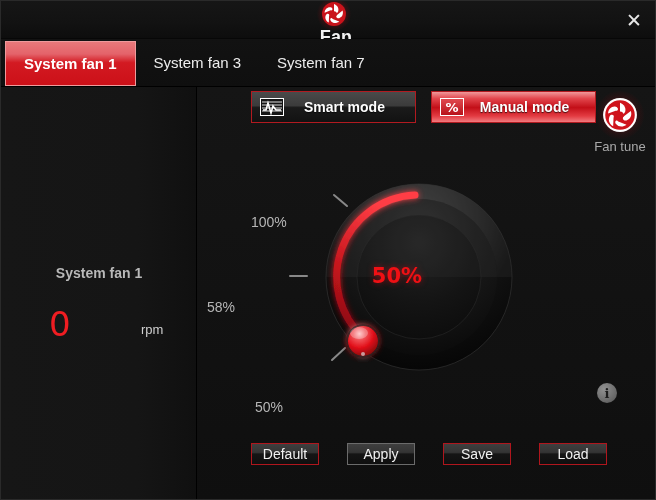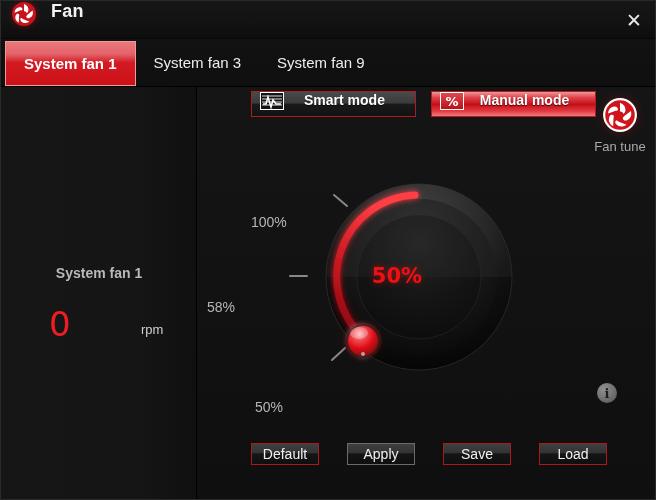--- a/index.html
+++ b/index.html
@@ -16,21 +16,21 @@
     border: 1px solid #2a2a2a;
     overflow: hidden;
   }
 
   
   #titlebar {
     position: absolute; left: 0; top: 0;
     width: 656px; height: 38px;
     background: linear-gradient(180deg,#161616 0%, #121212 60%, #0d0d0d 100%);
     border-bottom: 1px solid #070707;
-    display: flex; 
+    display: flex; align-items: center; flex-direction: column;
   }
   #app-logo {
     width: 26px; height: 26px; margin-left: 10px;
     position: relative; flex: 0 0 auto;
   }
   #app-logo .glow {
     position: absolute; inset: -4px;
     border-radius: 50%;
     background: radial-gradient(circle, rgba(220,20,30,0.55) 0%, rgba(160,10,20,0.18) 55%, rgba(0,0,0,0) 72%);
   }
@@ -112,22 +112,22 @@
     width: 460px; height: 414px;
     background: linear-gradient(180deg,#151515 0%, #121212 50%, #0f0f0f 100%);
   }
 
   
   #modebar {
     position: absolute; left: 54px; top: 4px;
     width: 400px; height: 32px;
   }
   .mode-btn {
-    position: absolute; top: 0; height: 26px;
-    display: flex; 
+    position: absolute; top: 0; height: 32px;
+    display: flex; align-items: center;
     border: 1px solid #b21a20;
     cursor: pointer;
     overflow: hidden;
   }
   #mode-smart {
     left: 0; width: 165px;
     background: linear-gradient(180deg,#4a4a4a 0%, #3b3b3b 45%, #1a1a1a 52%, #121212 100%);
   }
   #mode-manual {
     left: 180px; width: 165px;
@@ -241,21 +241,21 @@
         <circle cx="50" cy="50" r="11" fill="#c9131b"></circle>
       </svg>
     </div>
     <div id="app-title">Fan</div>
     <div id="close-btn">✕</div>
   </div>
 
   <div id="tabbar">
     <div class="tab active">System fan 1</div>
     <div class="tab">System fan 3</div>
-    <div class="tab">System fan 9</div>
+    <div class="tab">System fan 7</div>
   </div>
   <div id="tabbar-shadow"></div>
 
   <div id="content">
 
     <div id="left-panel">
       <div id="fan-name">System fan 1</div>
       <div id="rpm-row">
         <div id="rpm-value">0</div>
         <div id="rpm-unit">rpm</div>

